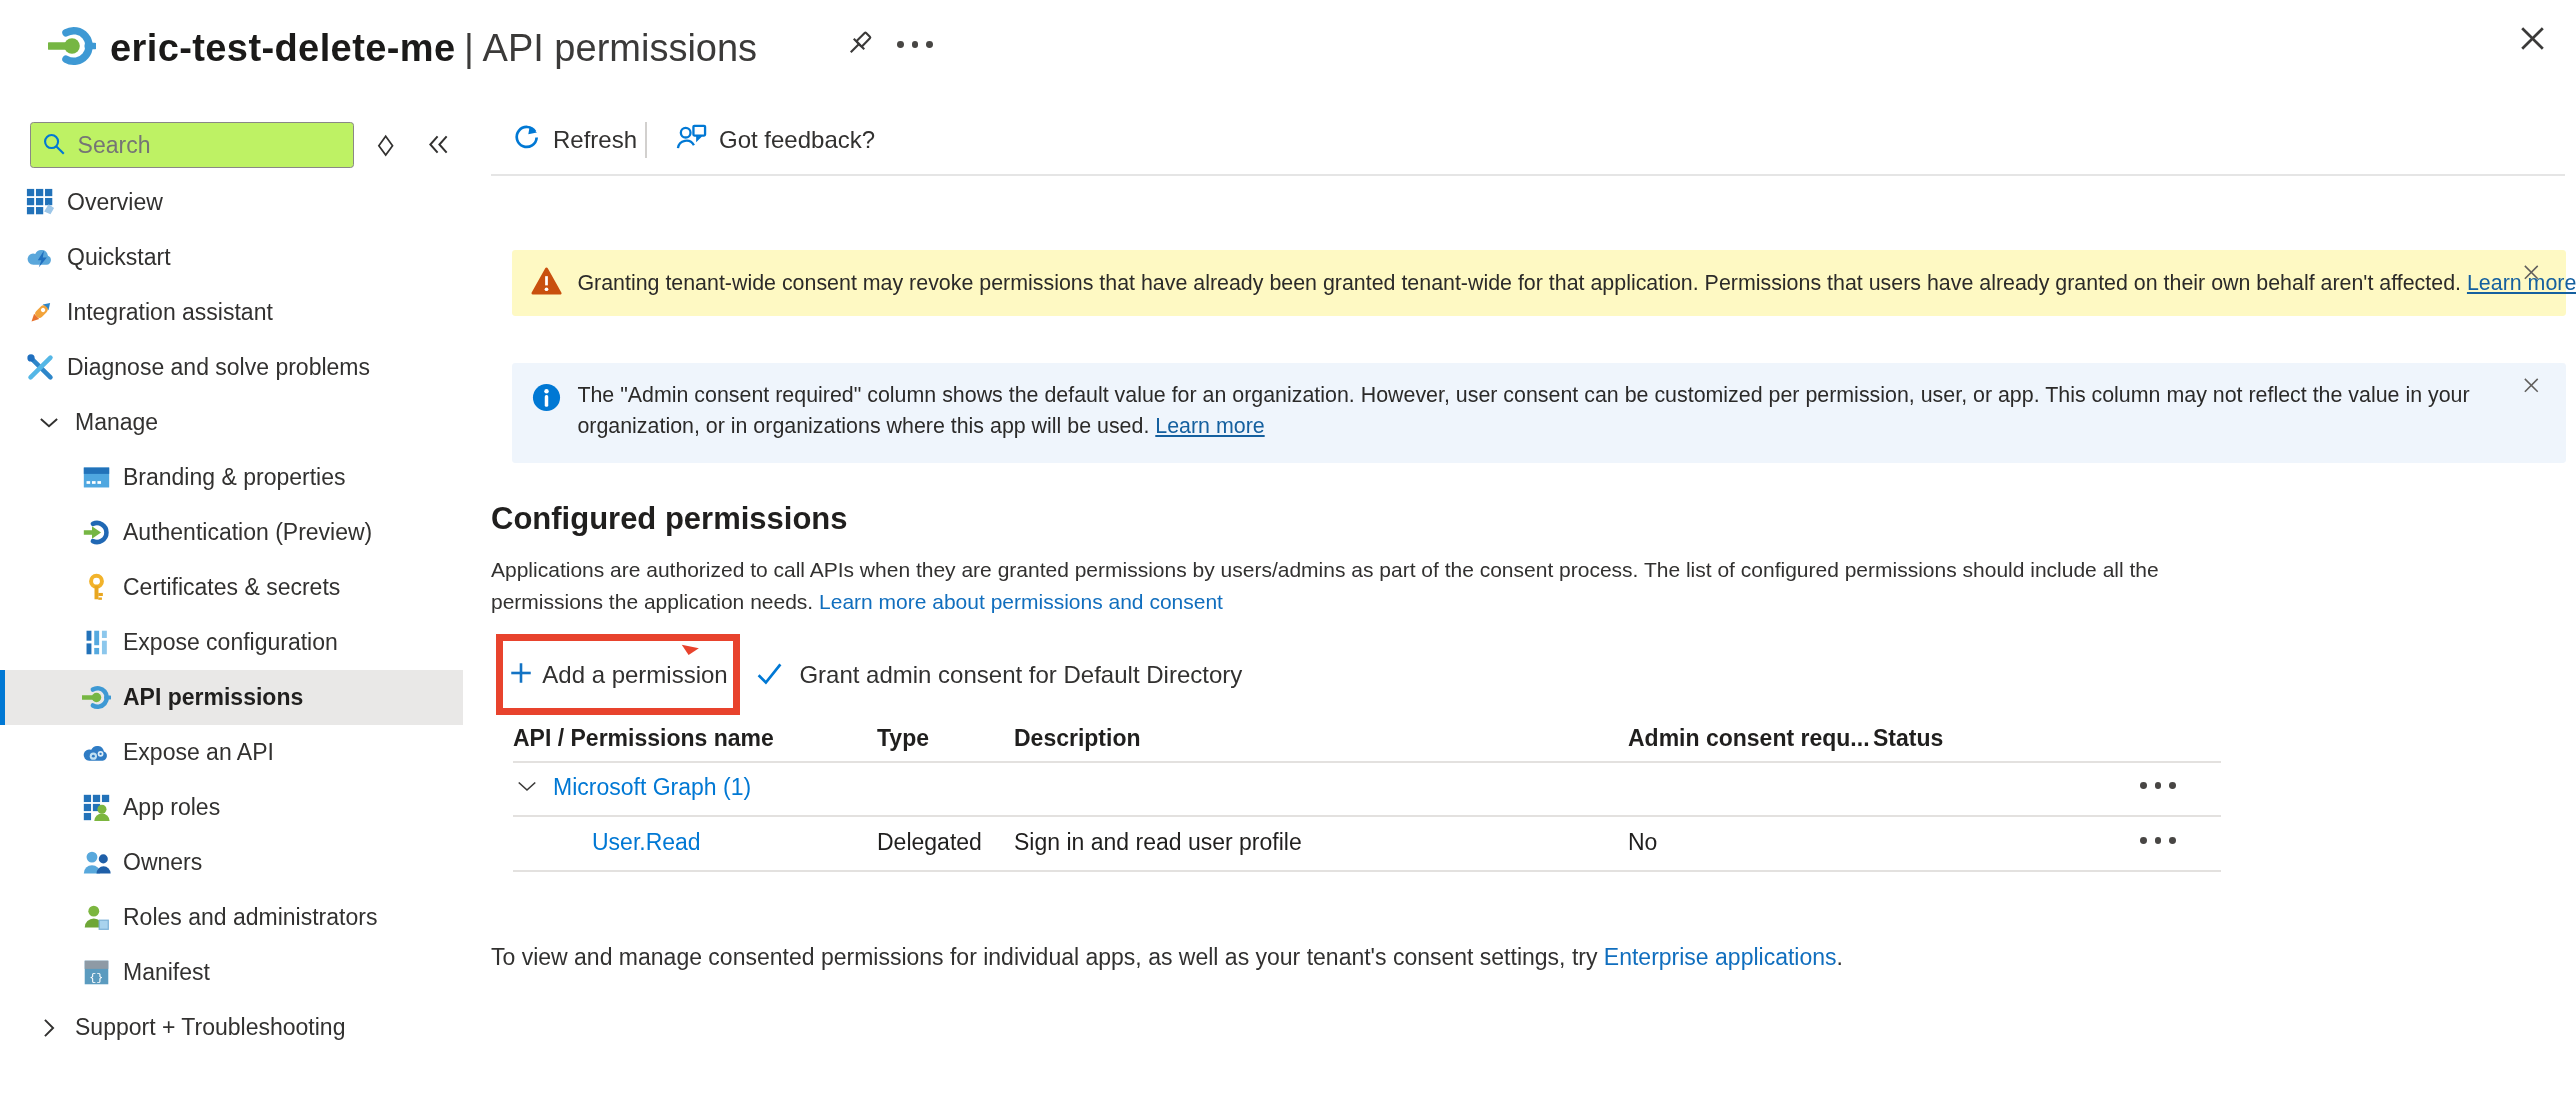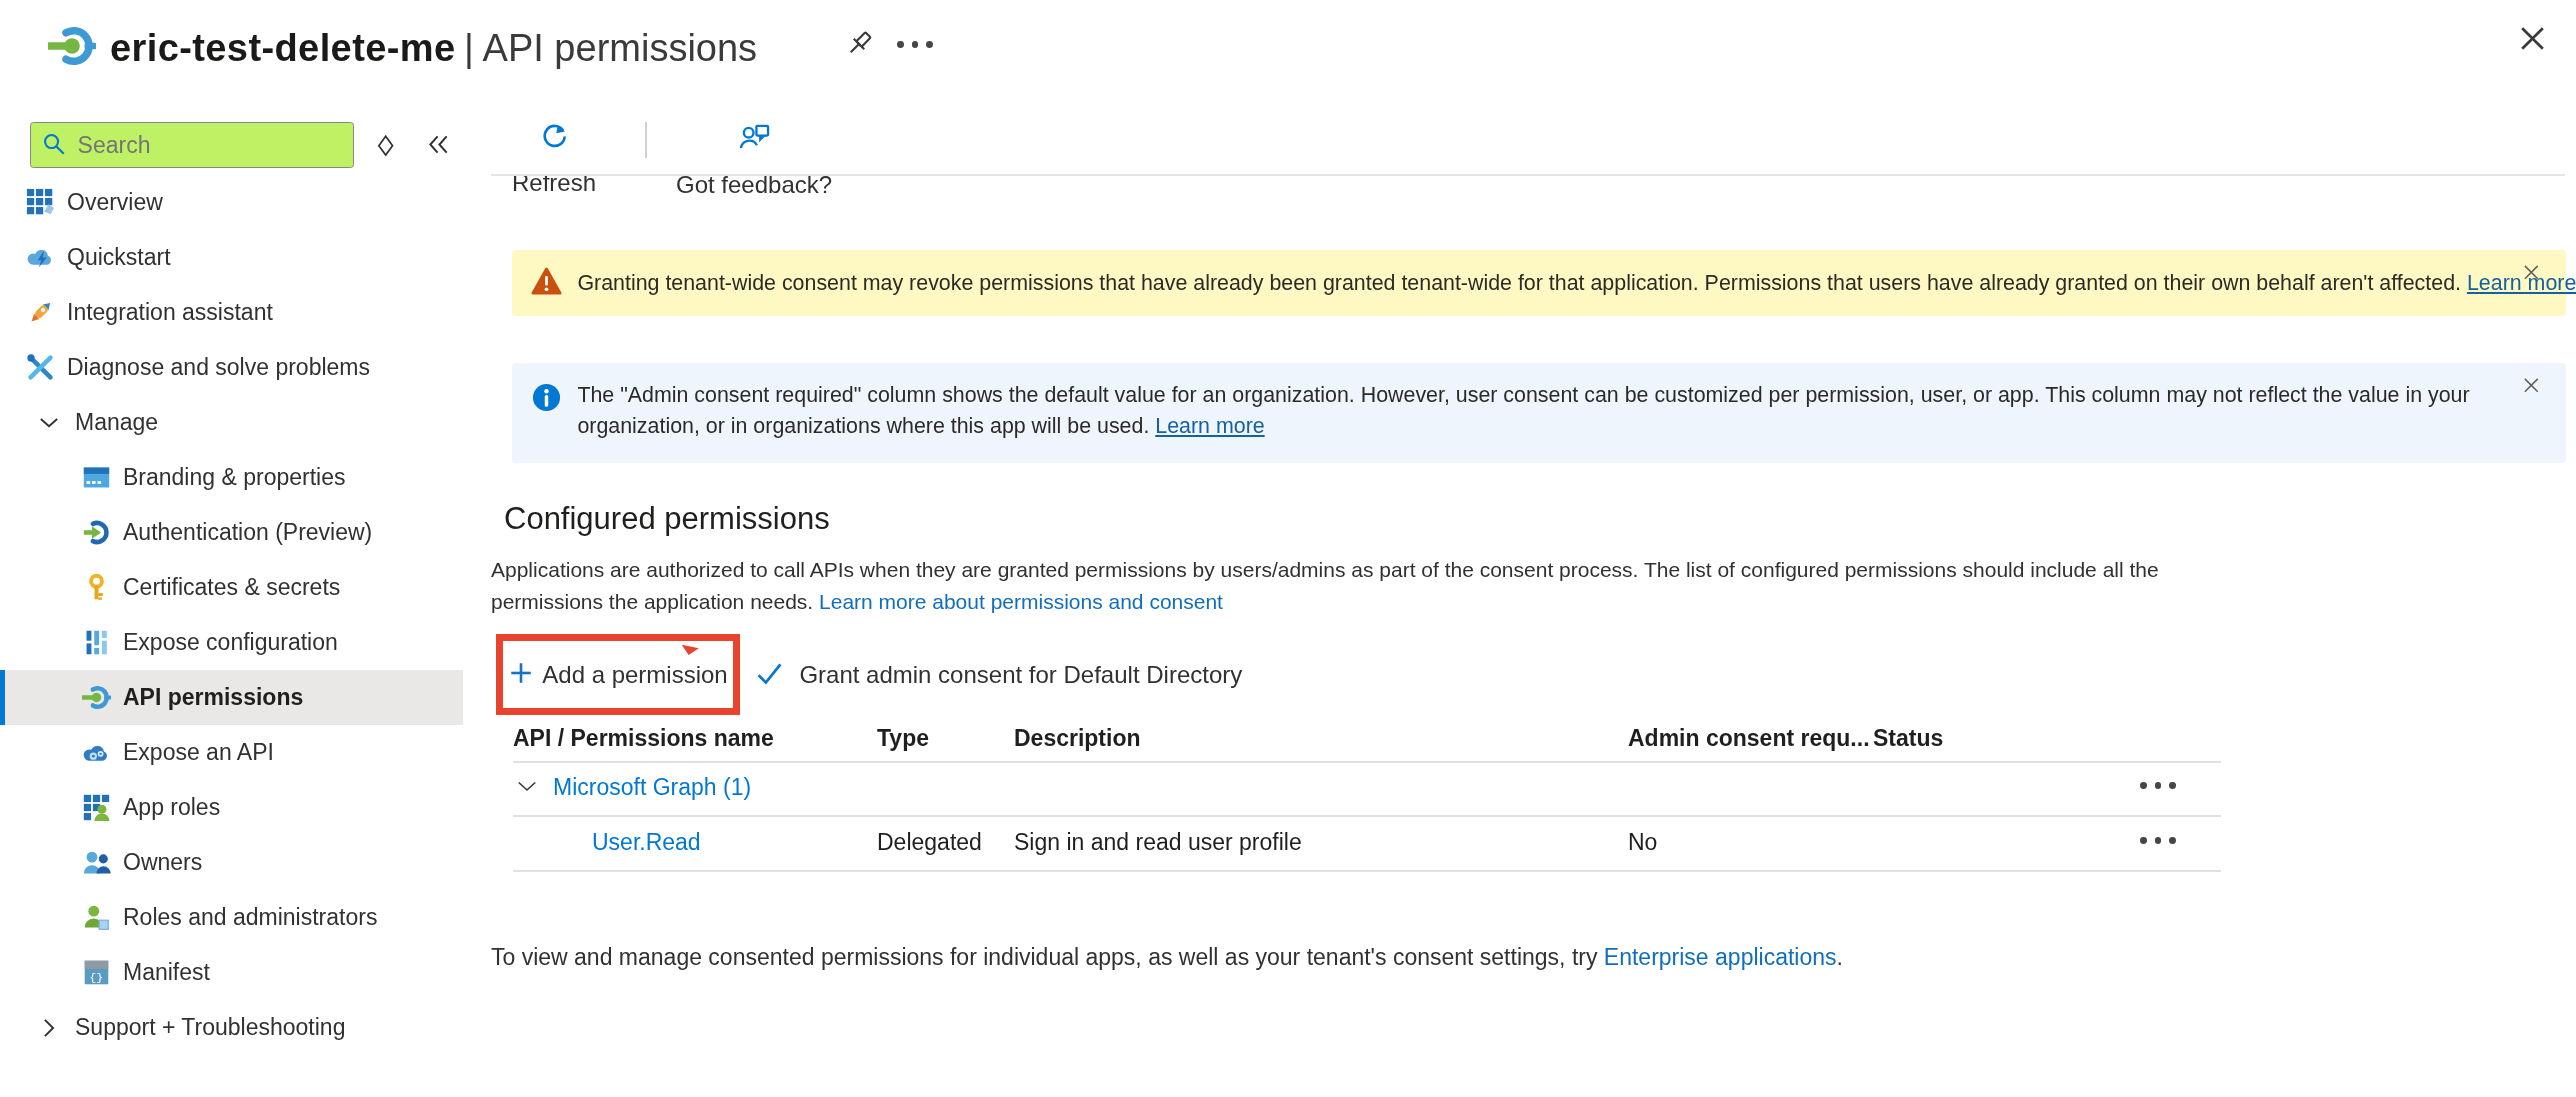--- a/index.html
+++ b/index.html
@@ -30,38 +30,38 @@
   .lvl1 { padding-left:82px; }
   .grp  { padding-left:34px; }
   .grp .ic { width:29px; }
   .nav-row.selected { background:#e9e8e7; font-weight:700; color:#201f1e; }
   .nav-row.selected::before { content:""; position:absolute; left:0; top:0; bottom:0; width:5.1px;
                               background:#0078d4; }
   .nav-label { white-space:nowrap; }
 
   
   .toolbar-item { display:flex; align-items:center; gap:12px; font-size:24px; color:#323130;
-                  background:none; border:none; cursor:pointer; font-family:"Liberation Sans", sans-serif;flex-direction:column; }
+                  background:none; border:none; cursor:pointer; font-family:"Liberation Sans", sans-serif; }
   .tb-divider { left:645px; top:122px; width:1.7px; height:36px; background:#d2d0ce; }
   .tb-line { left:491px; top:174px; width:2074px; height:1.7px; background:#e5e5e5; }
 
   
   .banner { border-radius:3.4px; display:flex; align-items:center; }
   .banner .close { position:absolute; right:24px; top:12px; }
   .warn { left:512px; top:250px; width:2054px; height:66px; background:#fef9c3; }
   .info { left:512px; top:363px; width:2054px; height:100px; background:#eff5fc; align-items:flex-start; }
   .banner .b-ic { margin:0 15.4px 0 19px; flex:0 0 31px; }
   .info .b-ic { margin-top:19px; }
   .b-text { font-size:21.4px; line-height:31px; color:#2b2a29; }
   .warn .b-text { white-space:nowrap; }
   .info .b-text { width:1921px; margin-top:17px; }
   .b-link { color:#15609f; text-decoration:underline; cursor:pointer; }
 
   
-  .sec-title { left:491px; top:501px; font-size:31px; font-weight:400; color:#201f1e;margin-left:13px; }
+  .sec-title { left:491px; top:501px; font-size:31px; font-weight:700; color:#201f1e; }
   .sec-desc  { left:491px; top:554px; width:1749px; font-size:21px; line-height:32px; color:#323130; }
   .lnk { color:#106ebe; text-decoration:none; cursor:pointer; }
 
   .red-box { left:496px; top:634px; width:244px; height:81px; border:7.7px solid #e8432d;
              background:#fff; display:flex; align-items:center; justify-content:center; gap:12px; }
   .red-box .lbl, .grant .lbl { font-size:24px; color:#323130; white-space:nowrap; }
   .grant { left:755px; top:634px; height:81px; display:flex; align-items:center; gap:15.4px;
            background:none; border:none; cursor:pointer; font-family:"Liberation Sans", sans-serif; }
   .artifact { left:680px; top:643px; }
 

